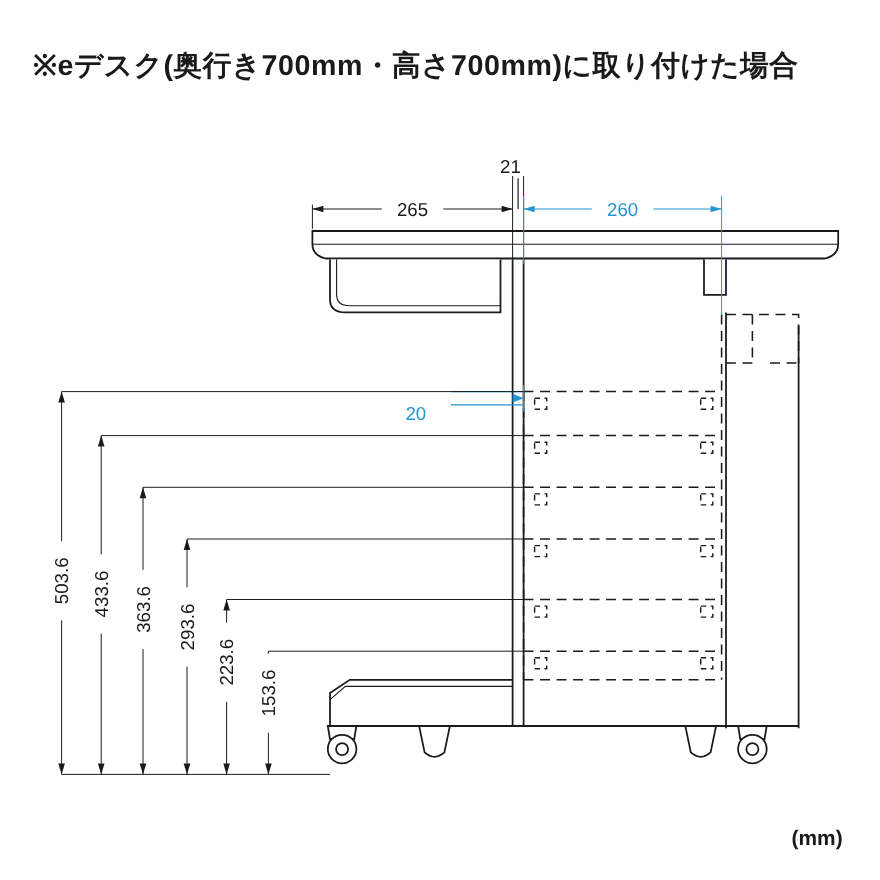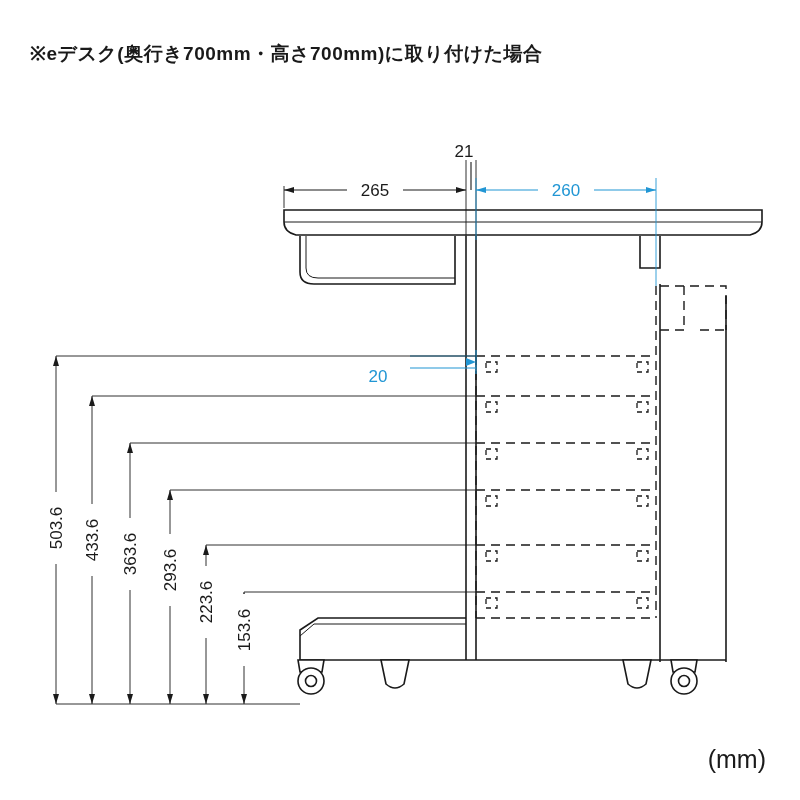--- a/index.html
+++ b/index.html
@@ -15,32 +15,32 @@
   }
   #stage {
     position: relative;
     width: 800px;
     height: 800px;
   }
   .title {
     position: absolute;
     left: 30px;
     top: 40px;
-    font-size: 19px;
+    font-size: 26px;
     font-weight: bold;
     color: #1a1a1a;
     letter-spacing: 0.5px;
     white-space: nowrap;
   }
   .unit {
     position: absolute;
     right: 34px;
     bottom: 26px;
-    font-size: 25px;
-    font-weight: normal;
+    font-size: 19px;
+    font-weight: bold;
     color: #1a1a1a;
   }
   svg.draw {
     position: absolute;
     left: 0;
     top: 0;
     width: 800px;
     height: 800px;
   }
   .dimtext {

